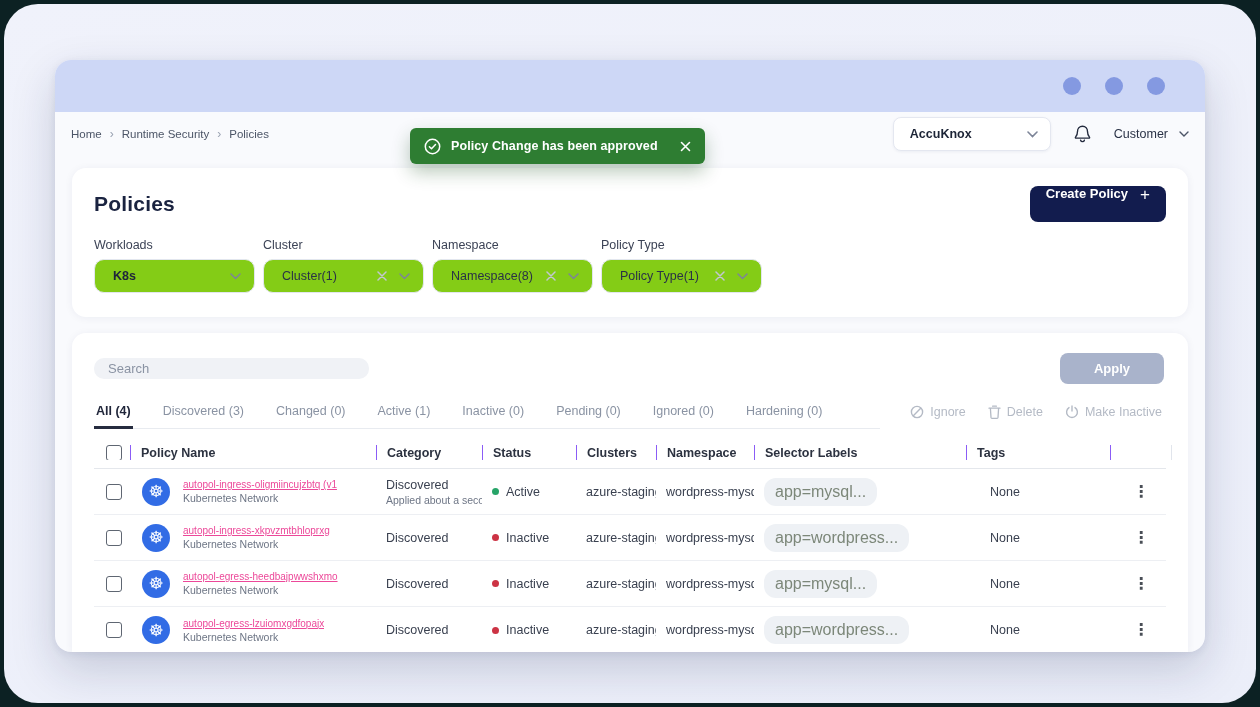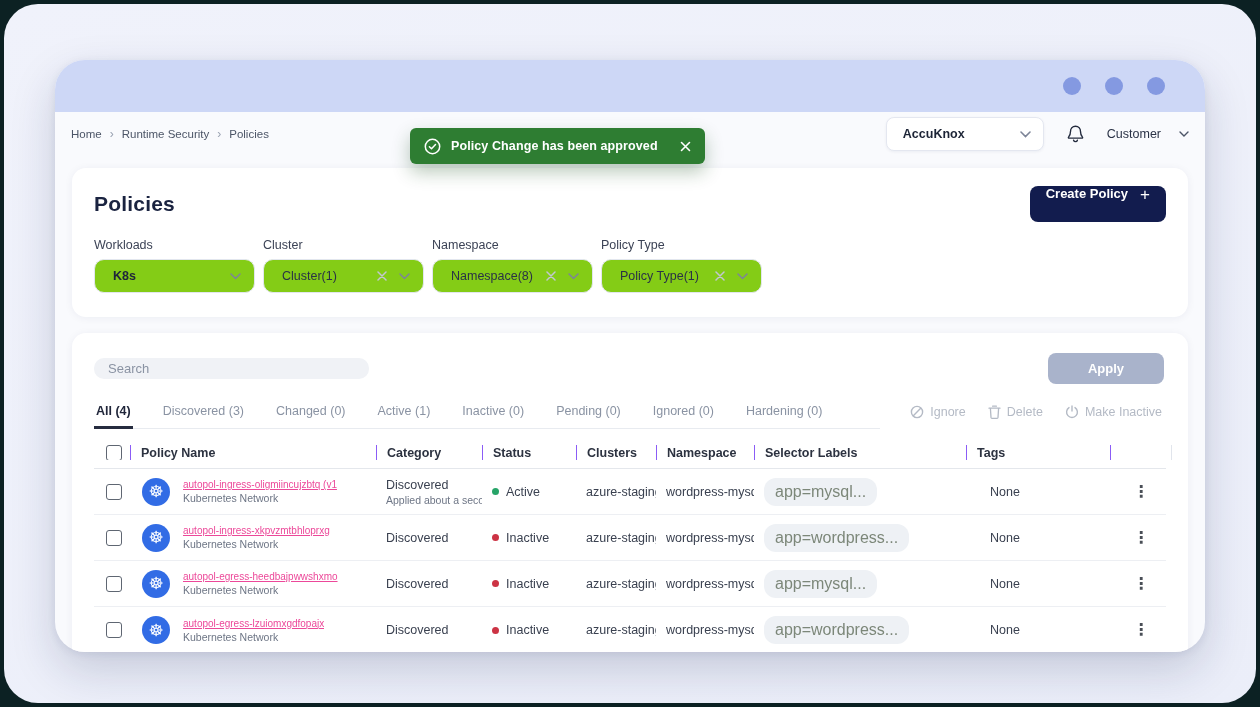--- a/index.html
+++ b/index.html
@@ -9,41 +9,41 @@
     background:#0c2123;
     position:relative; overflow:hidden;
   }
   .canvas {
     position:absolute; inset:4px; border-radius:34px;
     background:linear-gradient(160deg,#f0f2fb 0%, #ebeef9 100%);
   }
   
   .window {
     position:absolute; left:55px; top:60px; width:1150px; height:592px;
-    background:#f9fafd; border-radius:30px; overflow:hidden;
+    background:#f9fafd; border-radius:16px; overflow:hidden;
     box-shadow:0 18px 45px rgba(24,34,78,.18), 0 2px 8px rgba(24,34,78,.08);
     display:flex; flex-direction:column;
   }
   .band { height:52px; flex:none; background:#cdd7f6; position:relative; }
   .band .dots { position:absolute; right:40px; top:50%; transform:translateY(-50%); display:flex; gap:24px; }
   .band .dot { width:18px; height:18px; border-radius:50%; background:#8499e1; }
 
   
   .topRow { height:44px; display:flex; align-items:center; justify-content:space-between; padding:0 16px; }
   .crumbs { display:flex; align-items:center; gap:8px; font-size:11.5px; color:#4c5567; }
   .crumbs .sep { color:#9aa2b2; font-size:12px; }
   .crumbs .crumb { cursor:pointer; }
   .topRight { display:flex; align-items:center; gap:22px; }
   .tenantSelect {
     width:158px; height:34px; background:#fff; border:1px solid #e4e7f0; border-radius:8px;
     display:flex; align-items:center; justify-content:space-between; padding:0 12px 0 16px;
     box-shadow:0 1px 3px rgba(24,34,78,.06);
   }
   .tenantSelect .tname { font-size:12.5px; font-weight:700; color:#1c2436; }
-  .userMenu { display:flex; align-items:center; gap:18px; font-size:12.5px; color:#2a3246; }
+  .userMenu { display:flex; align-items:center; gap:11px; font-size:12.5px; color:#2a3246; }
   svg.ic { display:block; }
 
   
   .toast {
     position:absolute; left:410px; top:128px; height:36px; border-radius:6px;
     background:#2e7d32; color:#fff; display:flex; align-items:center; gap:10px;
     padding:0 14px; box-shadow:0 8px 18px rgba(22,77,28,.30); z-index:5;
   }
   .toast .msg { font-size:12.5px; font-weight:700; letter-spacing:.1px; }
   .toast .tclose { margin-left:12px; cursor:pointer; display:flex; }
@@ -71,21 +71,21 @@
 
   
   .tableCard { flex:1; margin:16px 17px 0; padding:20px 22px 0; border-radius:14px 14px 0 0; min-height:0; }
   .searchRow { display:flex; align-items:center; justify-content:space-between; }
   .searchInput {
     width:275px; height:21px; background:#f0f2f6; border:none; border-radius:10px;
     padding:0 14px; font-size:13px; color:#39404f; font-family:inherit; outline:none;
   }
   .searchInput::placeholder { color:#8a93a3; }
   .applyBtn {
-    width:116px; height:31px; background:#a9b3cb; color:#fff; border:none; border-radius:8px;
+    width:104px; height:31px; background:#a9b3cb; color:#fff; border:none; border-radius:8px;
     font-size:13px; font-weight:700; font-family:inherit; cursor:pointer; margin-right:2px;
   }
   .tabsRow { display:flex; align-items:flex-end; margin-top:14px; }
   .tabList { display:flex; gap:28px; border-bottom:1px solid #e8ebf0; flex:1; }
   .tab { font-size:12.5px; color:#8a93a3; padding:6px 2px 10px; cursor:pointer; white-space:nowrap; }
   .tab.active { color:#20263a; font-weight:700; border-bottom:3px solid #262c3f; margin-bottom:-1px; padding-bottom:8px; }
   .bulkActions { display:flex; gap:22px; align-items:center; padding:0 4px 10px 30px; }
   .baction { display:flex; align-items:center; gap:6px; font-size:12.5px; color:#b4bac5; cursor:pointer; white-space:nowrap; }
 
   .grid { display:grid; grid-template-columns:36px 246px 106px 94px 80px 98px 212px 144px 62px; align-items:center; }

